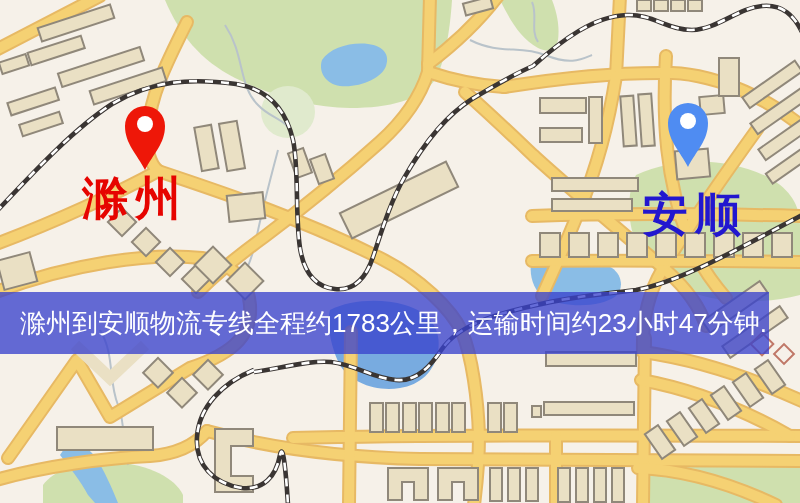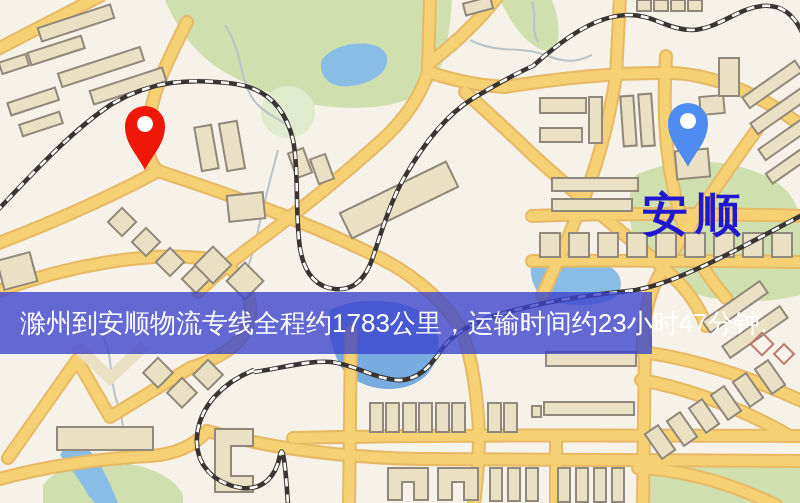--- a/index.html
+++ b/index.html
@@ -26,21 +26,21 @@
   .pin.dest{left:664px;top:99px;}
   .pin .body-origin{fill:var(--origin-pin,#ee1708);}
   .pin .body-dest{fill:var(--destination-pin,#4f8cf2);}
   .city-label{
     position:absolute;font-family:"Liberation Serif","DejaVu Serif",serif;
     font-weight:bold;font-size:46px;line-height:1;letter-spacing:7px;white-space:nowrap;
   }
   .city-label.origin{left:82px;top:176px;color:var(--origin-label,#e60400);}
   .city-label.dest{left:642px;top:192px;color:var(--destination-label,#2217cf);}
   .banner{
-    position:absolute;left:0;top:292px;width:652px;height:62px;
+    position:absolute;left:0;top:292px;width:769px;height:62px;
     background:var(--banner-background,rgba(58,66,205,0.78));
     color:var(--banner-text,#fff);font-size:26px;line-height:62px;
     padding-left:20px;box-sizing:border-box;white-space:nowrap;
   }
 </style>
 </head>
 <body>
 
 <div id="screen">
 
@@ -205,19 +205,20 @@
   <svg class="pin origin" viewBox="0 0 48 70">
     <path class="body-origin" d="M 24,68 C 16,52 4,42 4,24 A 20,20 0 1 1 44,24 C 44,42 32,52 24,68 Z"></path>
     <circle cx="24" cy="22" r="8" fill="#ffffff"></circle>
   </svg>
 
   <svg class="pin dest" viewBox="0 0 48 70">
     <path class="body-dest" d="M 24,68 C 16,52 4,42 4,24 A 20,20 0 1 1 44,24 C 44,42 32,52 24,68 Z"></path>
     <circle cx="24" cy="22" r="8" fill="#ffffff"></circle>
   </svg>
 
+  <div class="city-label origin">滁州</div>
   <div class="city-label dest">安顺</div>
 
   <div class="banner">
     <span>滁州到安顺物流专线全程约1783公里，运输时间约23小时47分钟.</span>
   </div>
 
 </div>
 
 </body></html>

